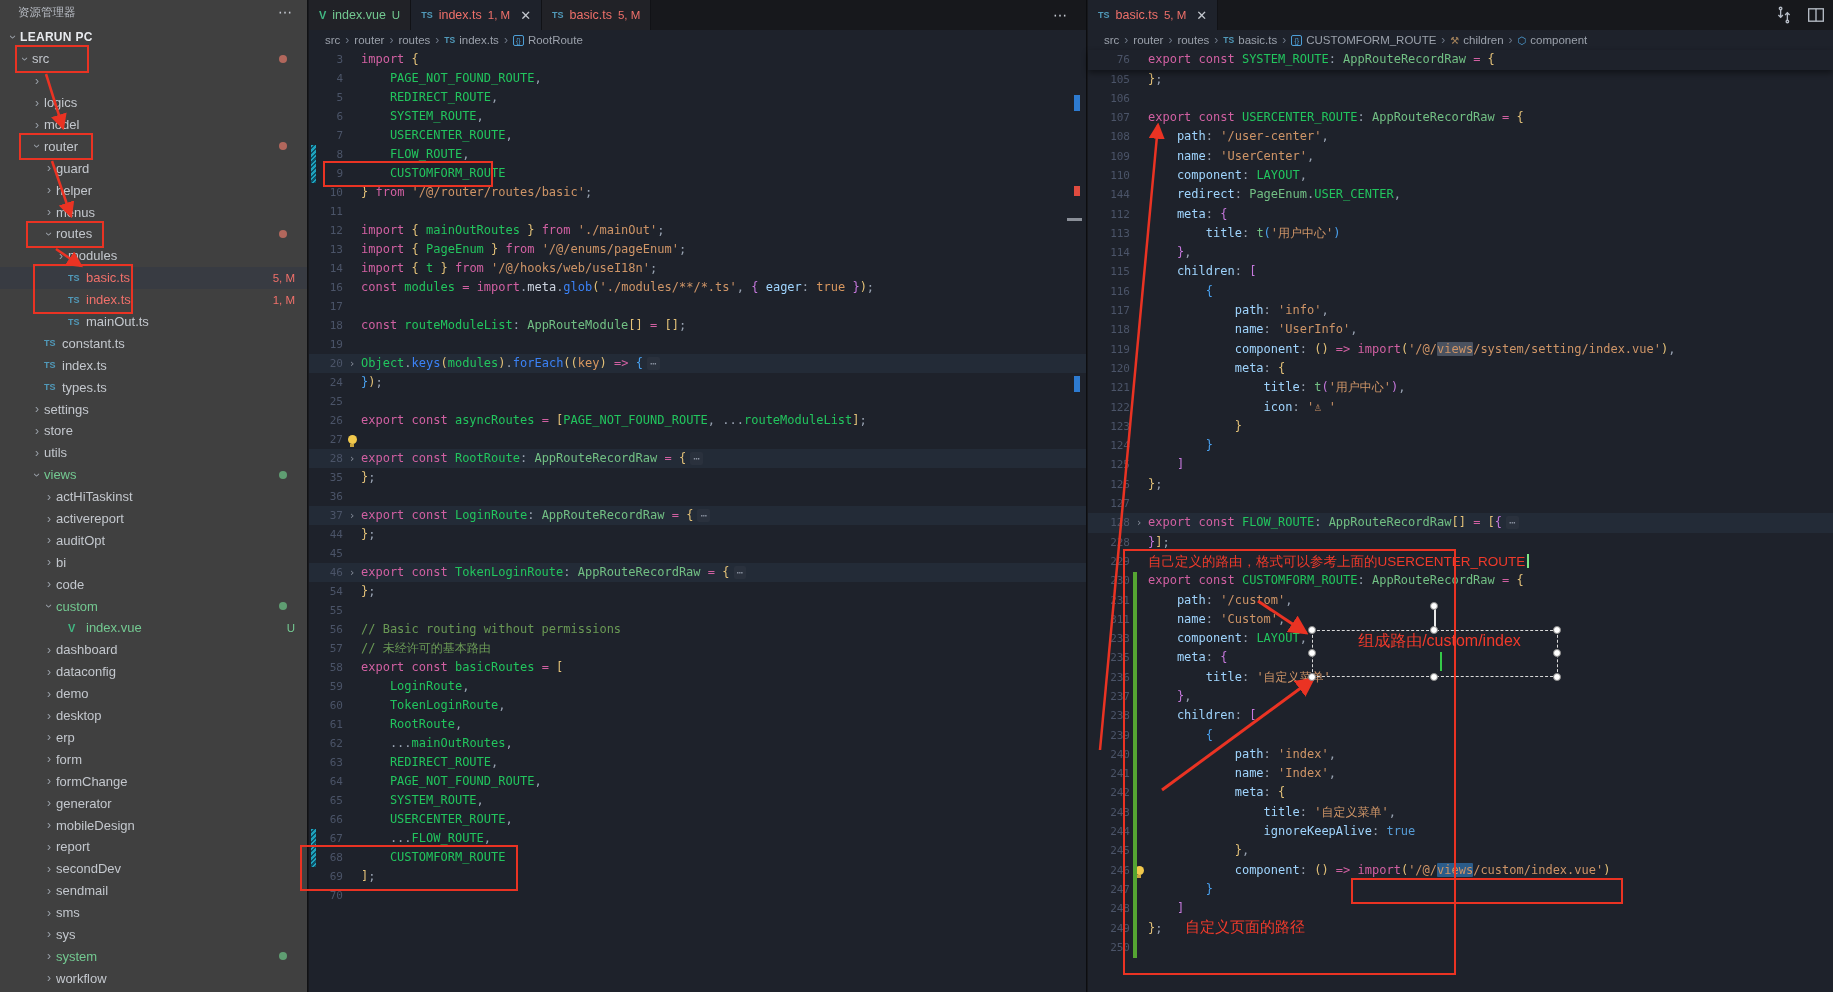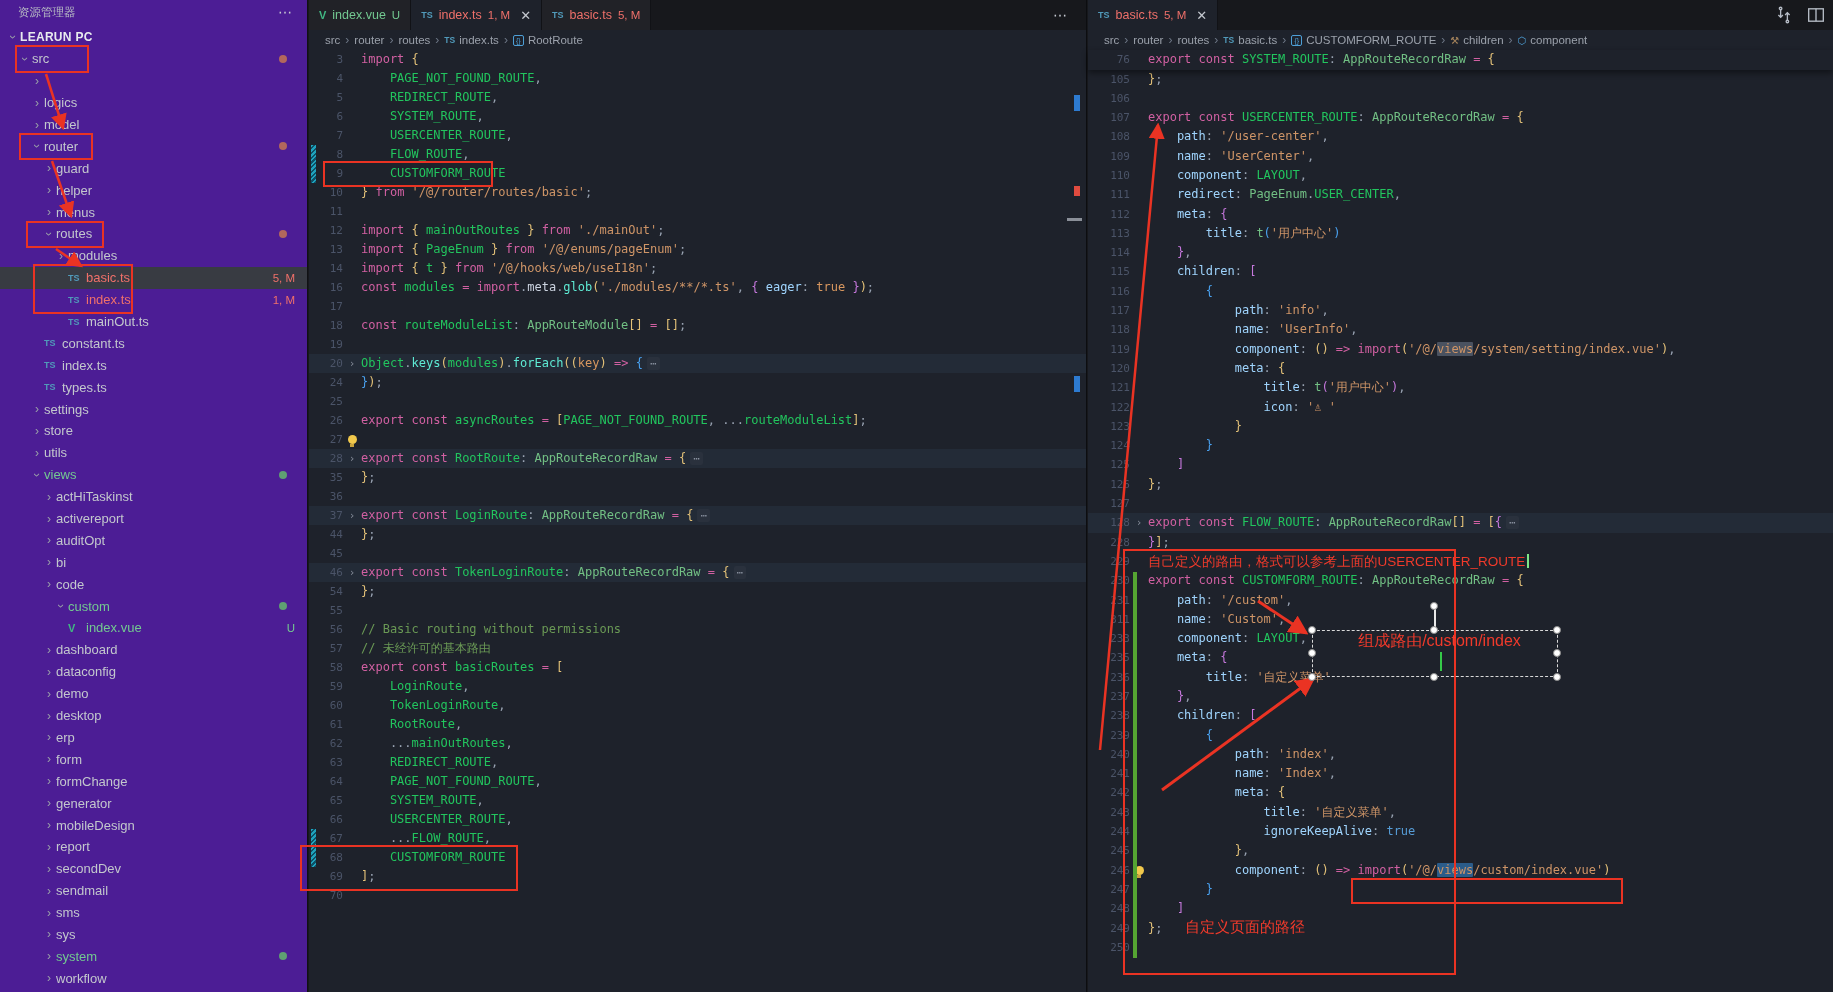--- a/index.html
+++ b/index.html
@@ -1,21 +1,21 @@
 <!DOCTYPE html>
 <html><head>
 <meta charset="utf-8">
 <style>
   * { margin:0; padding:0; box-sizing:border-box; }
   html,body { width:1833px; height:992px; overflow:hidden; background:#17181c;
     font-family:"Liberation Sans", sans-serif; }
   #app { position:relative; width:1833px; height:992px; }
 
   
-  #sidebar { position:absolute; left:0; top:0; width:308px; height:992px; background:#4c1d95; border-right:1px solid #101114; }
+  #sidebar { position:absolute; left:0; top:0; width:308px; height:992px; background:#404040; border-right:1px solid #101114; }
   #exp-header { height:24px; display:flex; align-items:center; justify-content:space-between; padding:0 14px 0 18px; color:#b8bcc4; font-size:11.5px; }
   #exp-actions { color:#c6cad2; font-size:14px; letter-spacing:1px; cursor:pointer; }
   #tree { position:absolute; top:26px; left:0; right:0; }
   .trow { height:21.9px; display:flex; align-items:center; font-size:13px; color:#c3c7cd; position:relative; white-space:nowrap; }
   .trow.sel { background:#383b42; }
   .tw { width:14px; flex:none; text-align:center; color:#9aa0a8; font-size:12px; }
   .tw.open { transform:rotate(90deg); display:inline-block; }
   .fi { flex:none; width:18px; font-weight:bold; font-size:9px; }
   .fi-ts { color:#519aba; } .fi-vue { color:#41b883; font-size:11px; }
   .tlabel { overflow:hidden; text-overflow:clip; }
@@ -59,21 +59,21 @@
   .fc { width:18px; flex:none; text-align:center; color:#848b98; font-size:11px; }
   .codeln { flex:1; }
   .gmod { position:absolute; left:2px; top:0; bottom:0; width:5px;
     background:repeating-linear-gradient(135deg,#1fa3bd 0 1.5px,#0e5066 1.5px 3.5px); }
   .folddots { color:#8b93a1; background:#2a313d; border-radius:2px; padding:0 3px; margin-left:4px; font-size:11px; }
   .bulb { display:inline-block; width:9px; height:9px; border-radius:50%; background:#f2c94c; position:relative; top:1px; }
   .bulb:after { content:""; position:absolute; left:2.5px; top:9px; width:4px; height:3px; background:#caa33c; }
   .tk-k{color:#d160a2;} .tk-v{color:#22c55e;} .tk-t{color:#72c084;} .tk-s{color:#cf9567;}
   .tk-pr{color:#9fd4fd;} .tk-p{color:#99a3b2;} .tk-c{color:#6a9955;} .tk-w{color:#ccd4e0;}
   .tk-b1{color:#e3c178;} .tk-b2{color:#c678dd;} .tk-b3{color:#4aa2f0;}
-  .tk-o{color:#d8975f;} .tk-bool{color:#569cd6;} .tk-fn{color:#5eead4;}
+  .tk-o{color:#d8975f;} .tk-bool{color:#569cd6;} .tk-fn{color:#3b82f6;}
   .tk-red{color:#f03a2b; font-family:"Liberation Sans",sans-serif; font-size:13.5px;}
   .tk-selg{color:#cf9567; background:#4a5260; border-radius:1px;}
   .tk-selb{color:#cf9567; background:#2b5c8a; border-radius:1px;}
   .tk-caret{display:inline-block; width:2px; height:14px; background:#7ee787; vertical-align:-2px; margin-left:2px;}
 
   
   .ovr { position:absolute; z-index:4; }
 
   
   #anno { position:absolute; inset:0; z-index:60; pointer-events:none; }
@@ -206,21 +206,21 @@
           <span class="tlabel ">auditOpt</span>
         </div>
         <div class="trow" style="padding-left: 42px;">
           <span class="tw">›</span>
           <span class="tlabel ">bi</span>
         </div>
         <div class="trow" style="padding-left: 42px;">
           <span class="tw">›</span>
           <span class="tlabel ">code</span>
         </div>
-        <div class="trow" style="padding-left: 54px;">
+        <div class="trow" style="padding-left: 42px;">
           <span class="tw open">›</span>
           <span class="tlabel green">custom</span>
           <span class="tdot green"></span>
         </div>
         <div class="trow" style="padding-left: 54px;">
           <span class="tw"></span>
           <span class="fi fi-vue">V</span>
           <span class="tlabel green">index.vue</span>
           <span class="tbadge green">U</span>
         </div>
@@ -424,21 +424,21 @@
     <div class="code" id="sticky-right">
         <div class="cl"><span class="ln">76</span><span class="fc"></span><span class="codeln"><span class="tk-k">export const </span><span class="tk-v">SYSTEM_ROUTE</span><span class="tk-p">: </span><span class="tk-t">AppRouteRecordRaw</span><span class="tk-k"> = </span><span class="tk-b1">{</span></span></div>
       </div>
     <div class="code" id="code-right">
         <div class="cl"><span class="ln">105</span><span class="fc"></span><span class="codeln"><span class="tk-b1">}</span><span class="tk-p">;</span></span></div>
         <div class="cl"><span class="ln">106</span><span class="fc"></span><span class="codeln"></span></div>
         <div class="cl"><span class="ln">107</span><span class="fc"></span><span class="codeln"><span class="tk-k">export const </span><span class="tk-v">USERCENTER_ROUTE</span><span class="tk-p">: </span><span class="tk-t">AppRouteRecordRaw</span><span class="tk-k"> = </span><span class="tk-b1">{</span></span></div>
         <div class="cl"><span class="ln">108</span><span class="fc"></span><span class="codeln"><span class="tk-pr">    path</span><span class="tk-p">: </span><span class="tk-s">'/user-center'</span><span class="tk-p">,</span></span></div>
         <div class="cl"><span class="ln">109</span><span class="fc"></span><span class="codeln"><span class="tk-pr">    name</span><span class="tk-p">: </span><span class="tk-s">'UserCenter'</span><span class="tk-p">,</span></span></div>
         <div class="cl"><span class="ln">110</span><span class="fc"></span><span class="codeln"><span class="tk-pr">    component</span><span class="tk-p">: </span><span class="tk-v">LAYOUT</span><span class="tk-p">,</span></span></div>
-        <div class="cl"><span class="ln">111</span><span class="fc"></span><span class="codeln"><span class="tk-pr">    redirect</span><span class="tk-p">: </span><span class="tk-t">PageEnum</span><span class="tk-p">.</span><span class="tk-v">USER_CENTER</span><span class="tk-p">,</span></span></div>
+        <div class="cl"><span class="ln">144</span><span class="fc"></span><span class="codeln"><span class="tk-pr">    redirect</span><span class="tk-p">: </span><span class="tk-t">PageEnum</span><span class="tk-p">.</span><span class="tk-v">USER_CENTER</span><span class="tk-p">,</span></span></div>
         <div class="cl"><span class="ln">112</span><span class="fc"></span><span class="codeln"><span class="tk-pr">    meta</span><span class="tk-p">: </span><span class="tk-b2">{</span></span></div>
         <div class="cl"><span class="ln">113</span><span class="fc"></span><span class="codeln"><span class="tk-pr">        title</span><span class="tk-p">: </span><span class="tk-t">t</span><span class="tk-b3">(</span><span class="tk-s">'用户中心'</span><span class="tk-b3">)</span></span></div>
         <div class="cl"><span class="ln">114</span><span class="fc"></span><span class="codeln"><span class="tk-b2">    }</span><span class="tk-p">,</span></span></div>
         <div class="cl"><span class="ln">115</span><span class="fc"></span><span class="codeln"><span class="tk-pr">    children</span><span class="tk-p">: </span><span class="tk-b2">[</span></span></div>
         <div class="cl"><span class="ln">116</span><span class="fc"></span><span class="codeln"><span class="tk-b3">        {</span></span></div>
         <div class="cl"><span class="ln">117</span><span class="fc"></span><span class="codeln"><span class="tk-pr">            path</span><span class="tk-p">: </span><span class="tk-s">'info'</span><span class="tk-p">,</span></span></div>
         <div class="cl"><span class="ln">118</span><span class="fc"></span><span class="codeln"><span class="tk-pr">            name</span><span class="tk-p">: </span><span class="tk-s">'UserInfo'</span><span class="tk-p">,</span></span></div>
         <div class="cl"><span class="ln">119</span><span class="fc"></span><span class="codeln"><span class="tk-pr">            component</span><span class="tk-p">: </span><span class="tk-b1">()</span><span class="tk-k"> =&gt; </span><span class="tk-k">import</span><span class="tk-b1">(</span><span class="tk-s">'/@/</span><span class="tk-selg">views</span><span class="tk-s">/system/setting/index.vue'</span><span class="tk-b1">)</span><span class="tk-p">,</span></span></div>
         <div class="cl"><span class="ln">120</span><span class="fc"></span><span class="codeln"><span class="tk-pr">            meta</span><span class="tk-p">: </span><span class="tk-b1">{</span></span></div>
         <div class="cl"><span class="ln">121</span><span class="fc"></span><span class="codeln"><span class="tk-pr">                title</span><span class="tk-p">: </span><span class="tk-t">t</span><span class="tk-b2">(</span><span class="tk-s">'用户中心'</span><span class="tk-b2">)</span><span class="tk-p">,</span></span></div>

